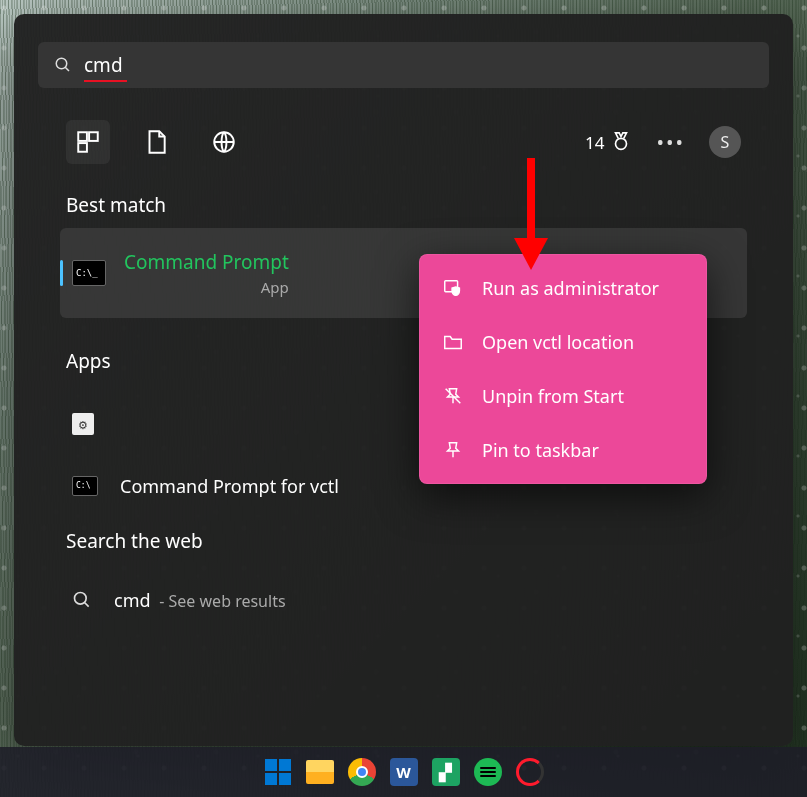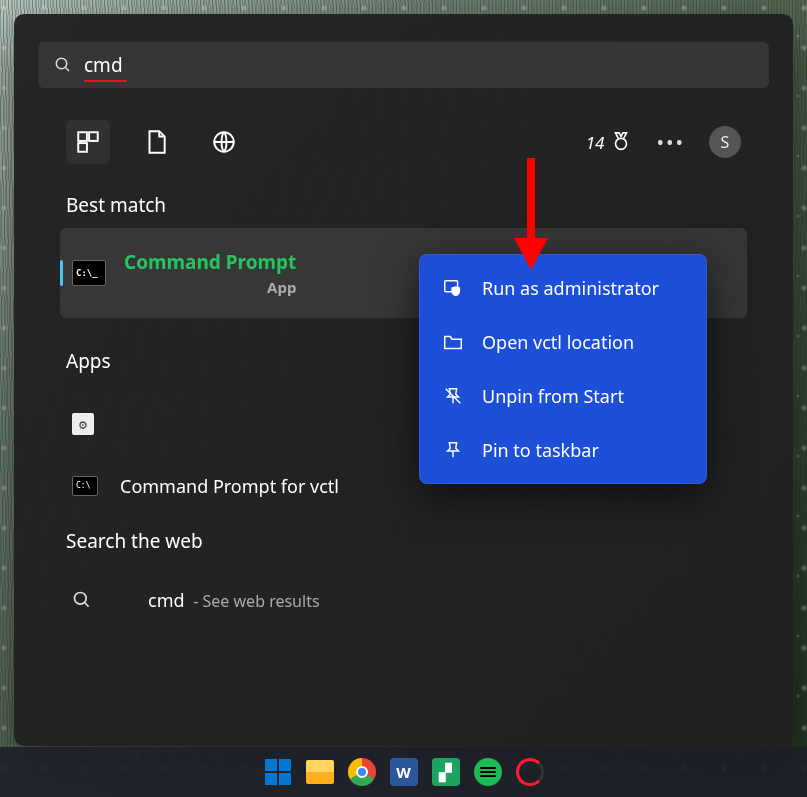--- a/index.html
+++ b/index.html
@@ -45,21 +45,21 @@
 
   .top-icons {
     position: absolute; left: 52px; top: 98px; right: 52px; height: 60px;
     display: flex; align-items: center;
   }
   .top-btn { width: 44px; height: 44px; display: flex; align-items: center; justify-content: center; border-radius: 6px; }
   .top-btn.selected { background: rgba(255,255,255,.06); }
   .top-btn + .top-btn { margin-left: 24px; }
   .top-btn svg { width: 26px; height: 26px; fill: none; stroke: #fff; stroke-width: 1.8; }
   .top-right { margin-left: auto; display: flex; align-items: center; gap: 18px; }
-  .rewards { display: flex; align-items: center; gap: 6px; font-size: 17px; font-style: italic; }
+  .rewards { display: flex; align-items: center; gap: 6px; font-size: 17px; }
   .rewards svg { width: 22px; height: 22px; fill: none; stroke: #fff; stroke-width: 1.8; }
   .more-dots { font-size: 20px; letter-spacing: 2px; color: #ddd; padding: 0 6px; }
   .avatar {
     width: 32px; height: 32px; border-radius: 50%;
     background: #555; display: flex; align-items: center; justify-content: center;
     font-size: 16px; color: #eee;
   }
 
   .section-label {
     position: absolute; left: 52px;
@@ -68,50 +68,49 @@
   .label-best { top: 178px; }
   .label-apps { top: 334px; }
   .label-web  { top: 514px; }
 
   .best-match {
     position: absolute; left: 46px; top: 214px; right: 46px; height: 90px;
     background: rgba(60,60,60,.8);
     border-radius: 6px;
     display: flex; align-items: center;
     padding-left: 12px;
-    font-weight: bold;
   }
   .best-match .accent { position: absolute; left: 0; top: 32px; bottom: 32px; width: 3px; background: #4cc2ff; border-radius: 2px; }
   .cmd-icon {
     width: 34px; height: 26px; background: #000; border: 1px solid #666; border-radius: 2px;
     display: flex; align-items: center; padding-left: 3px;
     font-family: monospace; font-size: 9px; color: #fff; line-height: 1;
     flex-shrink: 0;
   }
   .bm-text { margin-left: 18px; }
   .bm-title { font-size: 19px; color: #22c55e; }
   .bm-sub { font-size: 15px; color: #aaa; margin-top: 2px; text-align: right; }
 
   .result-row {
     position: absolute; left: 46px; right: 46px; height: 48px;
     display: flex; align-items: center; padding-left: 12px;
     border-radius: 6px;
   }
   .row-app1 { top: 386px; }
   .row-app2 { top: 448px; }
-  .row-web  { top: 562px; gap: 34px; }
+  .row-web  { top: 562px; }
   .file-icon { width: 22px; height: 22px; background: #eee; border-radius: 2px; display: flex; align-items: center; justify-content: center; font-size: 11px; color: #333; flex-shrink: 0; }
   .row-text { margin-left: 22px; font-size: 18px; color: #fff; white-space: nowrap; }
   .row-text .bold { font-weight: 600; }
   .row-web .search-sm { width: 20px; height: 20px; fill: none; stroke: #ddd; stroke-width: 2; flex-shrink: 0; }
   .web-suffix { color: #aaa; font-size: 16px; margin-left: 4px; }
 
   .context-menu {
     position: absolute; left: 405px; top: 240px; width: 288px;
-    background: #1d4ed8;
+    background: #ec4899;
     border: 1px solid rgba(255,255,255,.08);
     border-radius: 8px;
     box-shadow: 0 12px 40px rgba(0,0,0,.6);
     padding: 6px 0;
   }
   .ctx-item {
     display: flex; align-items: center; height: 54px;
     padding: 0 22px; gap: 18px;
     font-size: 18px; color: #fff;
   }

